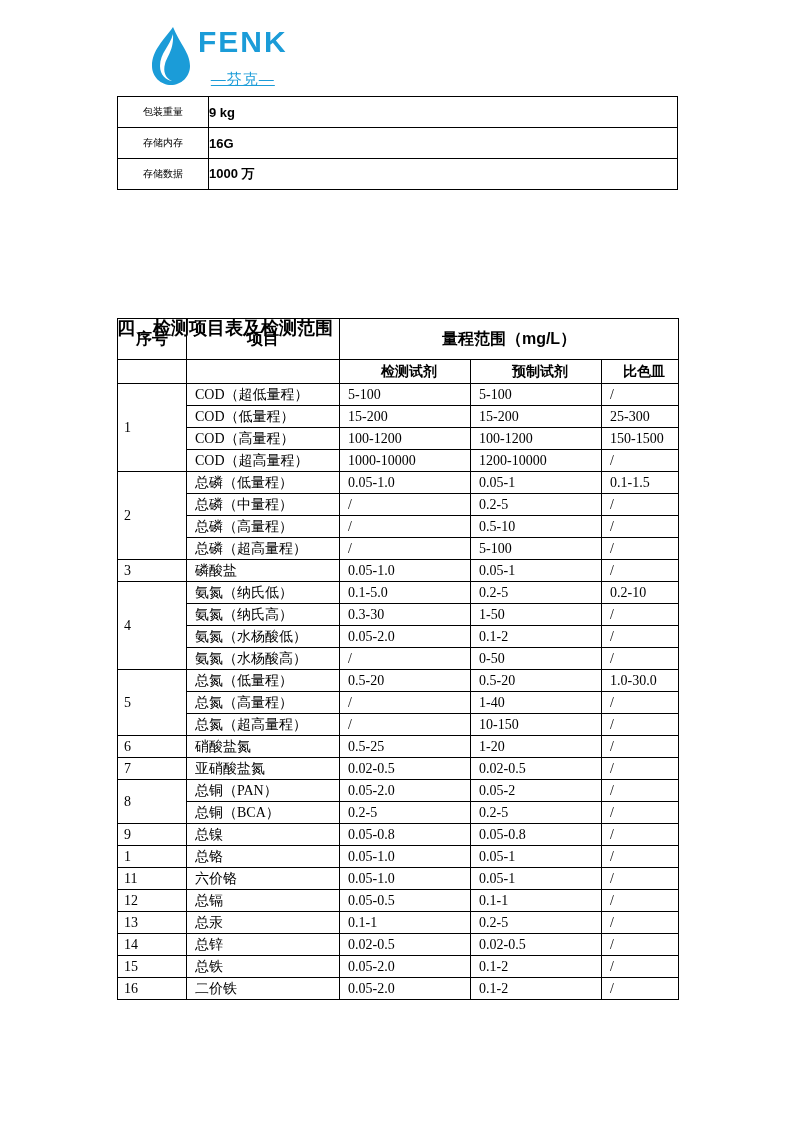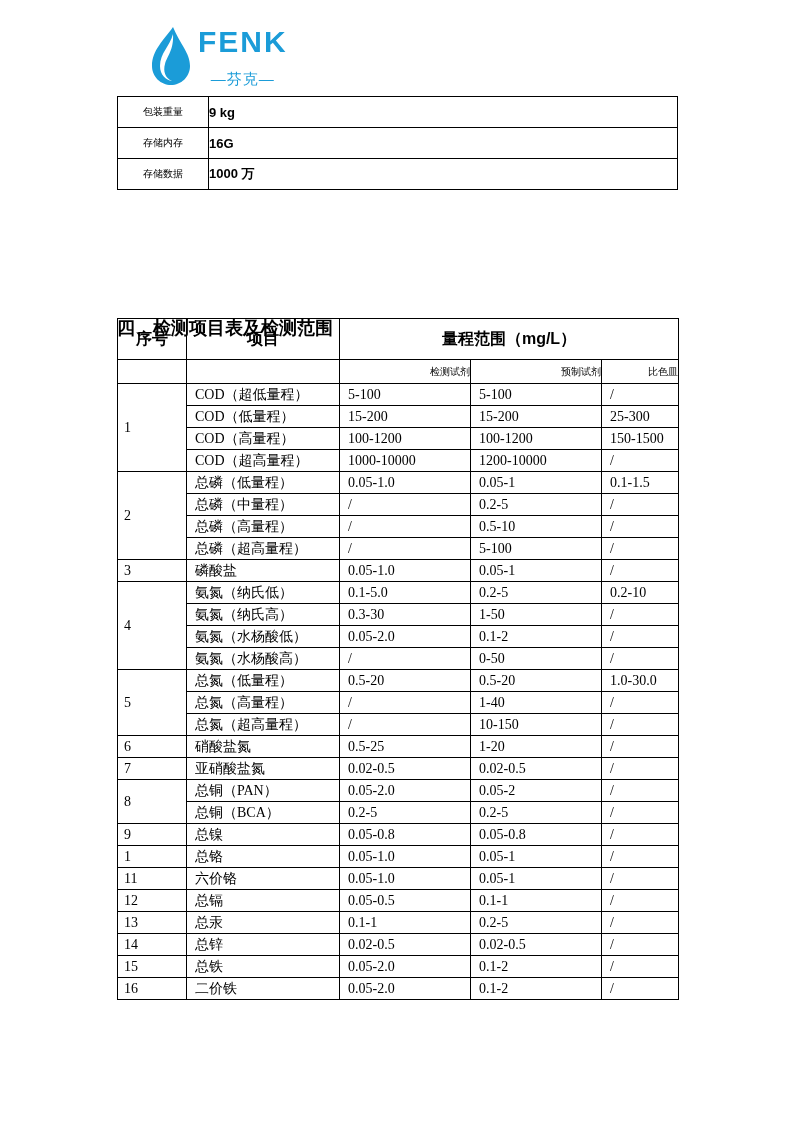--- a/index.html
+++ b/index.html
@@ -32,20 +32,21 @@
     font-size: 30px;
     letter-spacing: 2px;
     color: #1b9cd8;
   }
   .logo-tagline {
     font-family: "Liberation Sans", "DejaVu Sans", sans-serif;
     font-size: 15px;
     margin-top: 14px;
     color: #1b9cd8;
     letter-spacing: 1px;
+    text-decoration: underline;
   }
 
   
   .spec-table {
     position: absolute;
     left: 117px;
     top: 96px;
     width: 561px;
     border-collapse: collapse;
     table-layout: fixed;
@@ -82,26 +83,26 @@
   .main-table td, .main-table th { border: 1px solid #000; overflow: hidden; }
   .main-table thead th.h-main {
     font-family: "Liberation Sans", "DejaVu Sans", sans-serif;
     font-weight: bold;
     font-size: 16px;
     height: 41px;
     text-align: center;
     vertical-align: middle;
   }
   .main-table thead td.h-sub {
-    font-size: 10px;
+    font-size: 14px;
     height: 24px;
     padding-left: 8px;
-    text-align: right;
+    text-align: center;
     vertical-align: middle;
-    font-weight: normal;
+    font-weight: bold;
   }
   .main-table tbody td {
     font-size: 14px;
     height: 21px;
     line-height: 19px;
     vertical-align: middle;
     text-align: left;
     padding: 1px 4px 1px 8px;
     white-space: nowrap;
   }

